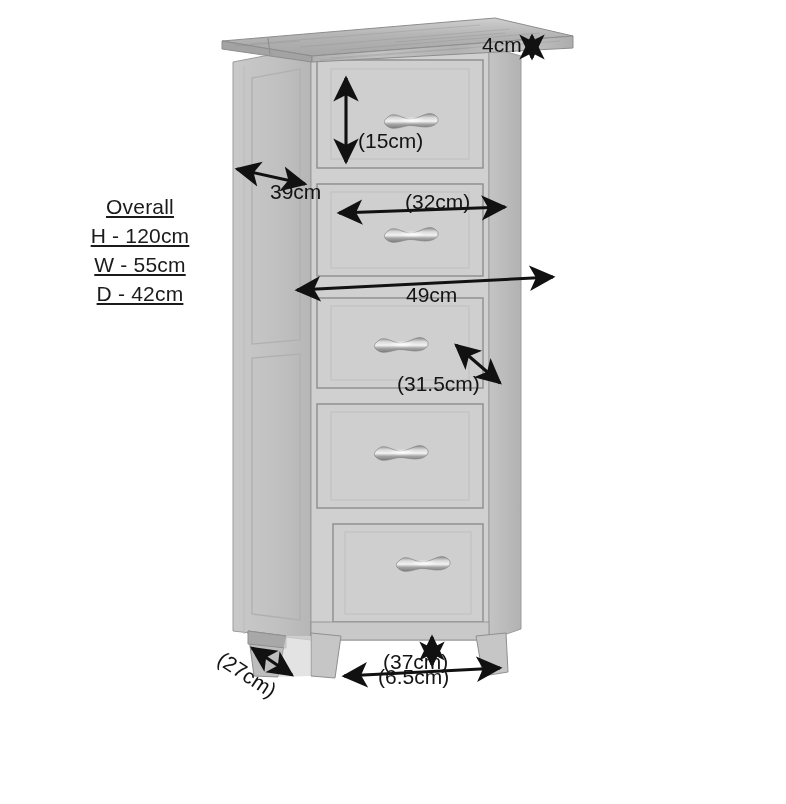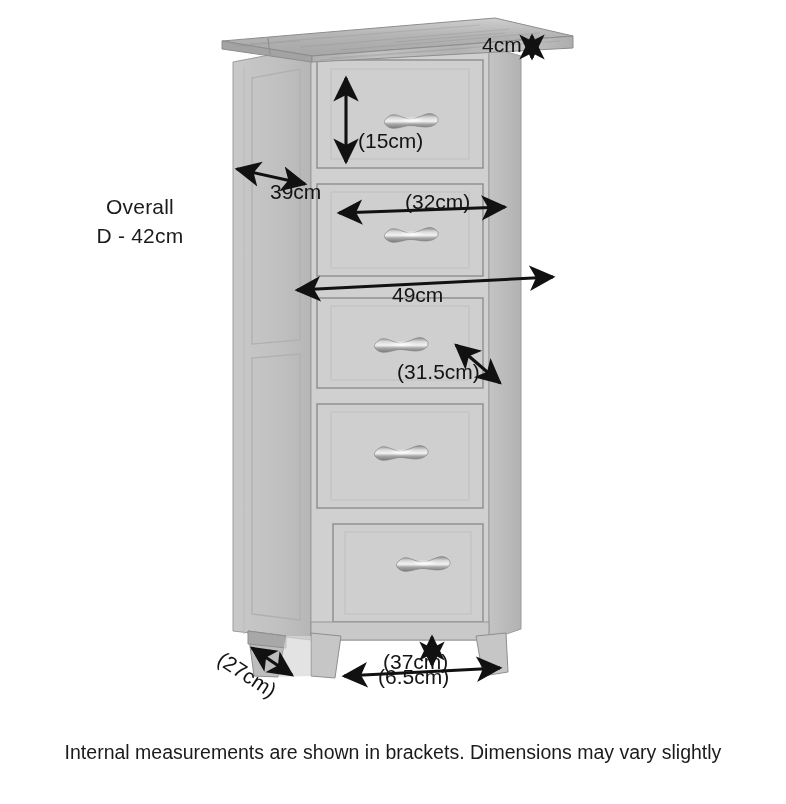--- a/index.html
+++ b/index.html
@@ -31,20 +31,21 @@
   .overall-block {
     position: absolute;
     left: 40px;
     top: 192px;
     width: 200px;
     text-align: center;
     font-size: 21px;
     line-height: 29px;
     color: #1b1b1b;
     letter-spacing: 0.2px;
+    text-decoration: underline;
   }
   .overall-block div { white-space: nowrap; }
   .caption {
     position: absolute;
     left: 24px;
     top: 738px;
     width: 738px;
     text-align: center;
     font-size: 19.5px;
     line-height: 29px;
@@ -211,38 +212,39 @@
       <line x1="252" y1="648" x2="292" y2="675" marker-start="url(#arrowStart)" marker-end="url(#arrowEnd)"></line>
 
       <line x1="432" y1="637" x2="432" y2="665" marker-start="url(#arrowStart)" marker-end="url(#arrowEnd)"></line>
 
       <line x1="344" y1="676" x2="500" y2="668" marker-start="url(#arrowStart)" marker-end="url(#arrowEnd)"></line>
     </g>
   </svg>
 
   <div class="overall-block">
     <div>Overall</div>
+    <div>H - 120cm</div>
+    <div>W - 55cm</div>
     <div>D - 42cm</div>
   </div>
 
   <div class="dim-label big" style="left:482px; top:33px;">4cm</div>
 
   <div class="dim-label big" style="left:245px; top:180px;margin-left:25px;">39cm</div>
 
   <div class="dim-label big" style="left:358px; top:129px;text-align:right;">(15cm)</div>
 
   <div class="dim-label big" style="left:405px; top:190px;text-align:right;">(32cm)</div>
 
-  <div class="dim-label big" style="left:392px; top:283px;">49cm</div>
-
-  <div class="dim-label big" style="left:397px; top:360px;">(31.5cm)</div>
+  <div class="dim-label big" style="left:406px; top:283px;">49cm</div>
+
+  <div class="dim-label big" style="left:397px; top:372px;">(31.5cm)</div>
 
   <div class="dim-label big" style="left:226px; top:647px; transform: rotate(33deg); transform-origin: left top;">(27cm)</div>
 
   <div class="dim-label big" style="left:378px; top:665px;">(6.5cm)</div>
 
   <div class="dim-label big" style="left:383px; top:650px;">(37cm)</div>
 
   <div class="caption">
-    <div>Internal measurements are shown in brackets. Dimensions may vary slightly</div>
   </div>
 
 </div>
 
 </body></html>

